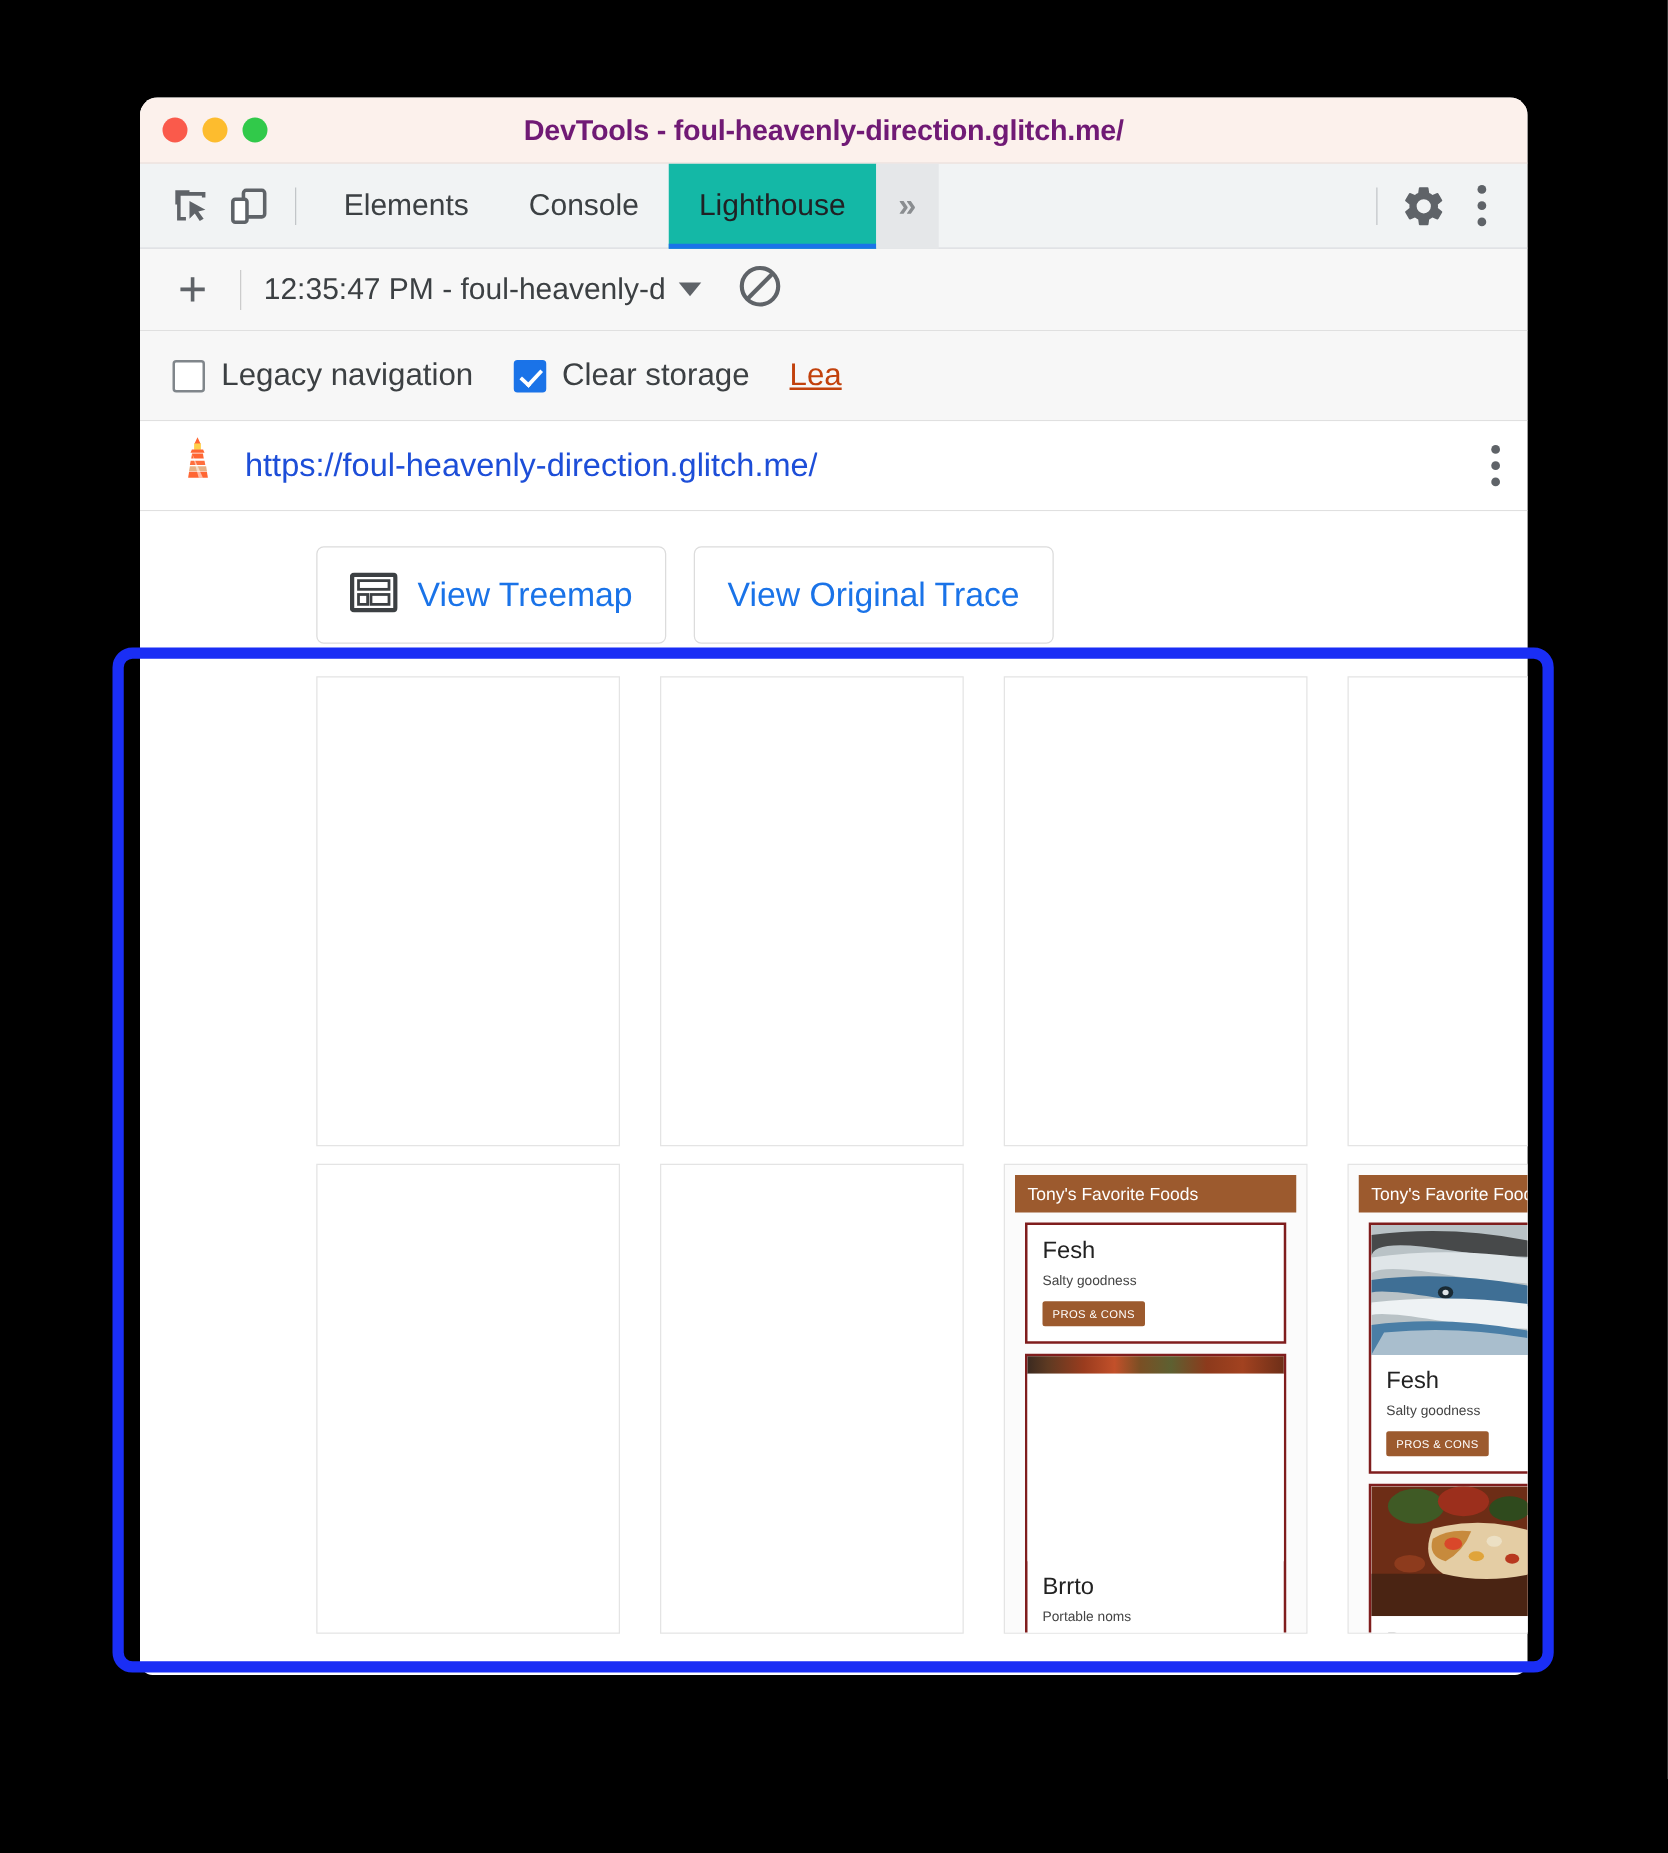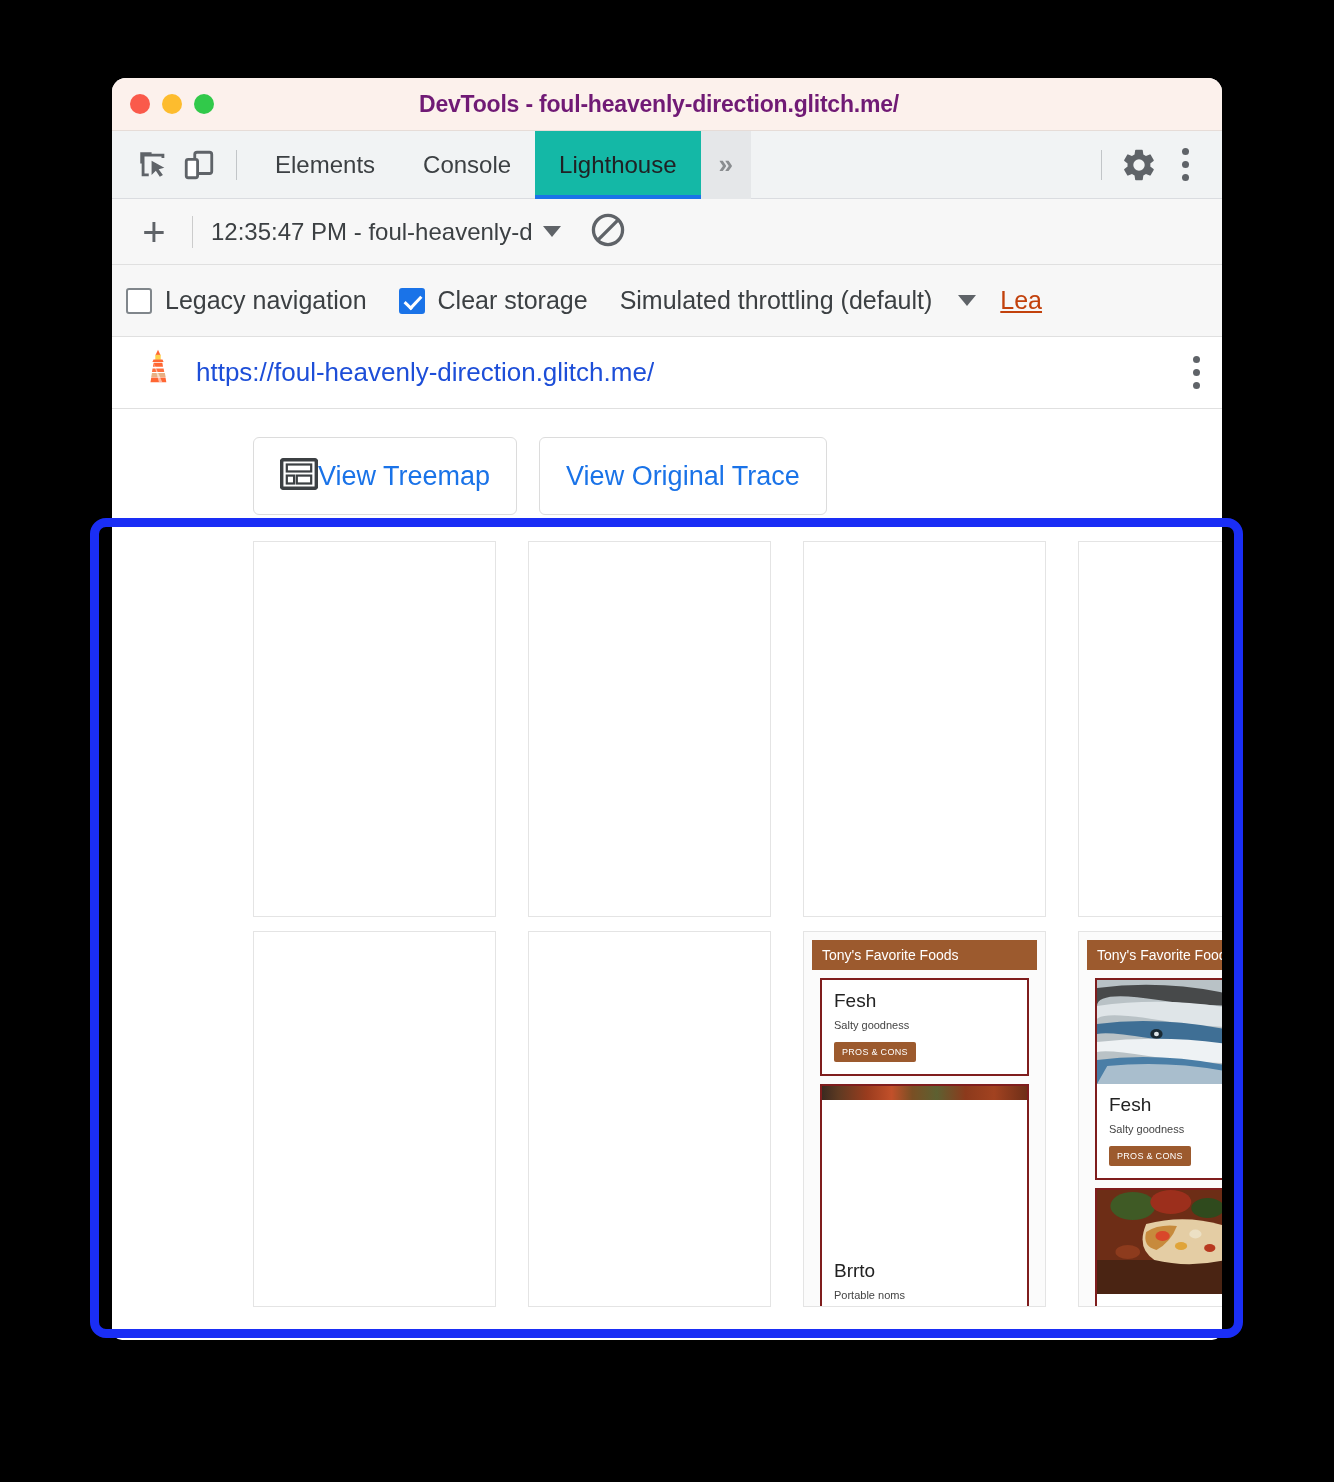--- a/index.html
+++ b/index.html
@@ -83,21 +83,21 @@
     max-width: 410px; overflow: hidden; white-space: nowrap;
   }
   .caret { width: 0; height: 0; border-left: 9px solid transparent; border-right: 9px solid transparent; border-top: 11px solid #5f6368; }
   .noentry { margin-left: 28px; }
 
   
   .optionsbar {
     height: 72px; display: flex; align-items: center;
     background: #f7f7f7;
     border-bottom: 1px solid #e0e0e0;
-    padding-left: 14px;
+    padding-left: 26px;
     overflow: hidden;
   }
   .cbox {
     width: 26px; height: 26px; border: 2px solid #80868b; border-radius: 3px;
     background: #fff; flex: none;
   }
   .cbox.checked { background: #1a73e8; border-color: #1a73e8; position: relative; }
   .cbox.checked::after {
     content: ""; position: absolute; left: 7px; top: 2px;
     width: 7px; height: 14px; border: solid #fff; border-width: 0 3px 3px 0;
@@ -119,21 +119,21 @@
   }
   .lh-icon { width: 40px; height: 48px; flex: none; margin-right: 18px; }
   .url-text { font-size: 26px; color: #1d4ed8; white-space: nowrap; overflow: hidden; }
   .kebab-v { margin-left: auto; display: flex; flex-direction: column; gap: 6px; align-items: center; }
   .kebab-v i { width: 7px; height: 7px; border-radius: 50%; background: #5f6368; display: block; }
 
   
   .actions { display: flex; gap: 22px; padding: 28px 0 0 141px; background: #fff; }
   .btn {
     border: 1px solid #dcdcdc; border-radius: 6px;
-    height: 78px; display: flex; align-items: center; gap: 0;
+    height: 78px; display: flex; align-items: center; gap: 16px;
     padding: 0 26px; background: #fff;
   }
   .btn-label { font-size: 27px; color: #1a73e8; white-space: nowrap; }
 
   
   .filmstrip {
     background: #fff; padding: 26px 0 0 141px;
     display: grid; grid-template-columns: repeat(4, 243px);
     column-gap: 32px; row-gap: 14px;
   }
@@ -255,24 +255,20 @@
     </div>
 
     <div class="optionsbar">
       <div class="opt">
         <span class="cbox"></span>
         <span class="opt-text">Legacy navigation</span>
       </div>
       <div class="opt">
         <span class="cbox checked"></span>
         <span class="opt-text">Clear storage</span>
-      </div>
-      <div class="throttle">
-        <span class="opt-text">Simulated throttling (default)</span>
-        <span class="caret"></span>
       </div>
       <a class="link">Lea</a>
     </div>
 
     <div class="urlbar">
       <div class="lh-icon">
         <svg width="40" height="48" viewBox="0 0 24 30">
           <path d="M12 0.5l1.6 3.4h-3.2z" fill="#f63"></path>
           <rect x="10.3" y="3.6" width="3.4" height="3.2" fill="#ffd04b"></rect>
           <path d="M9.2 6.6h5.6l.7 1.6H8.5z" fill="#f63"></path>

